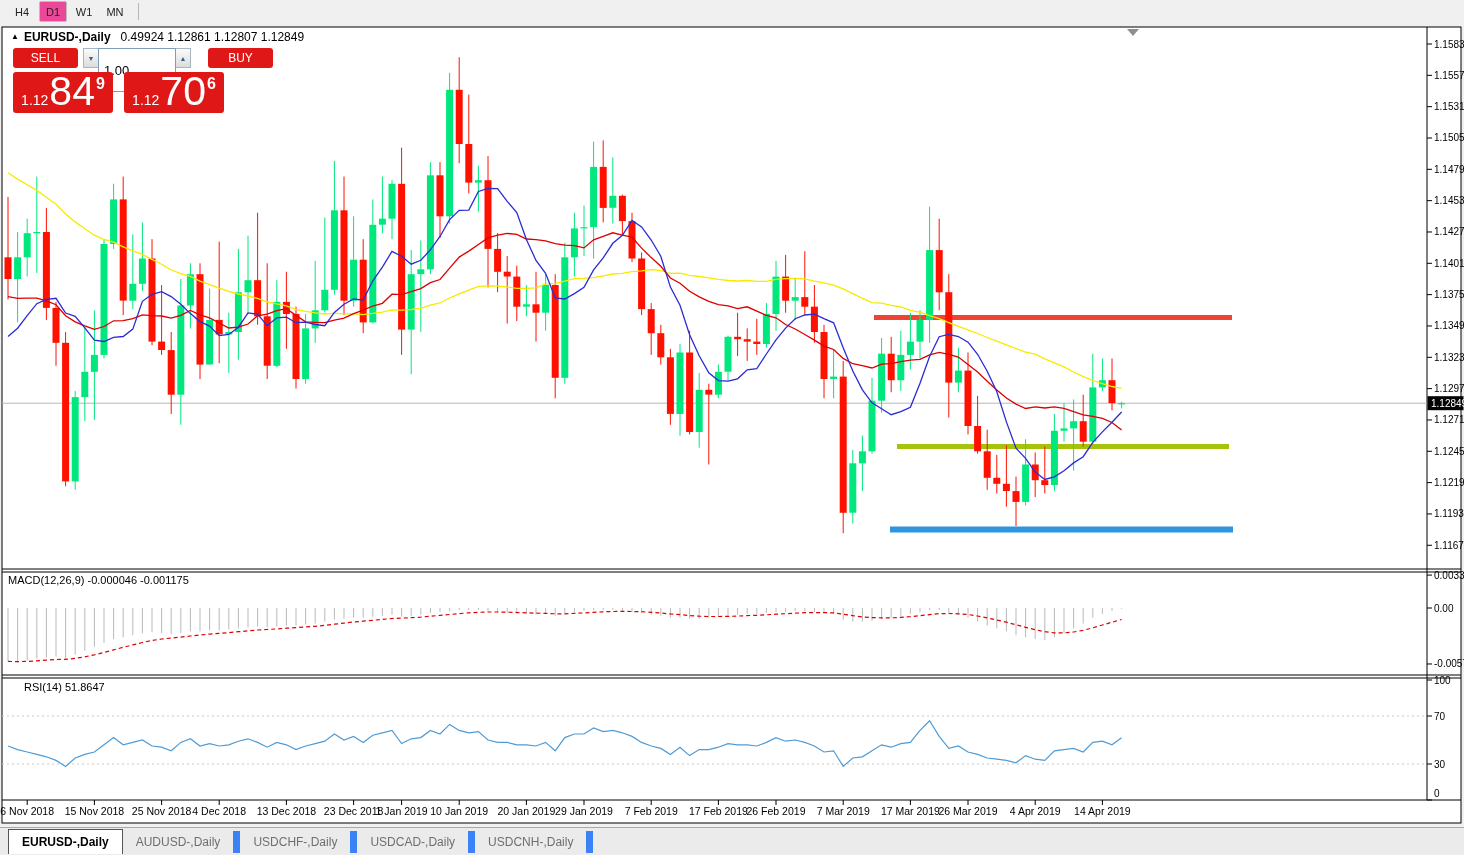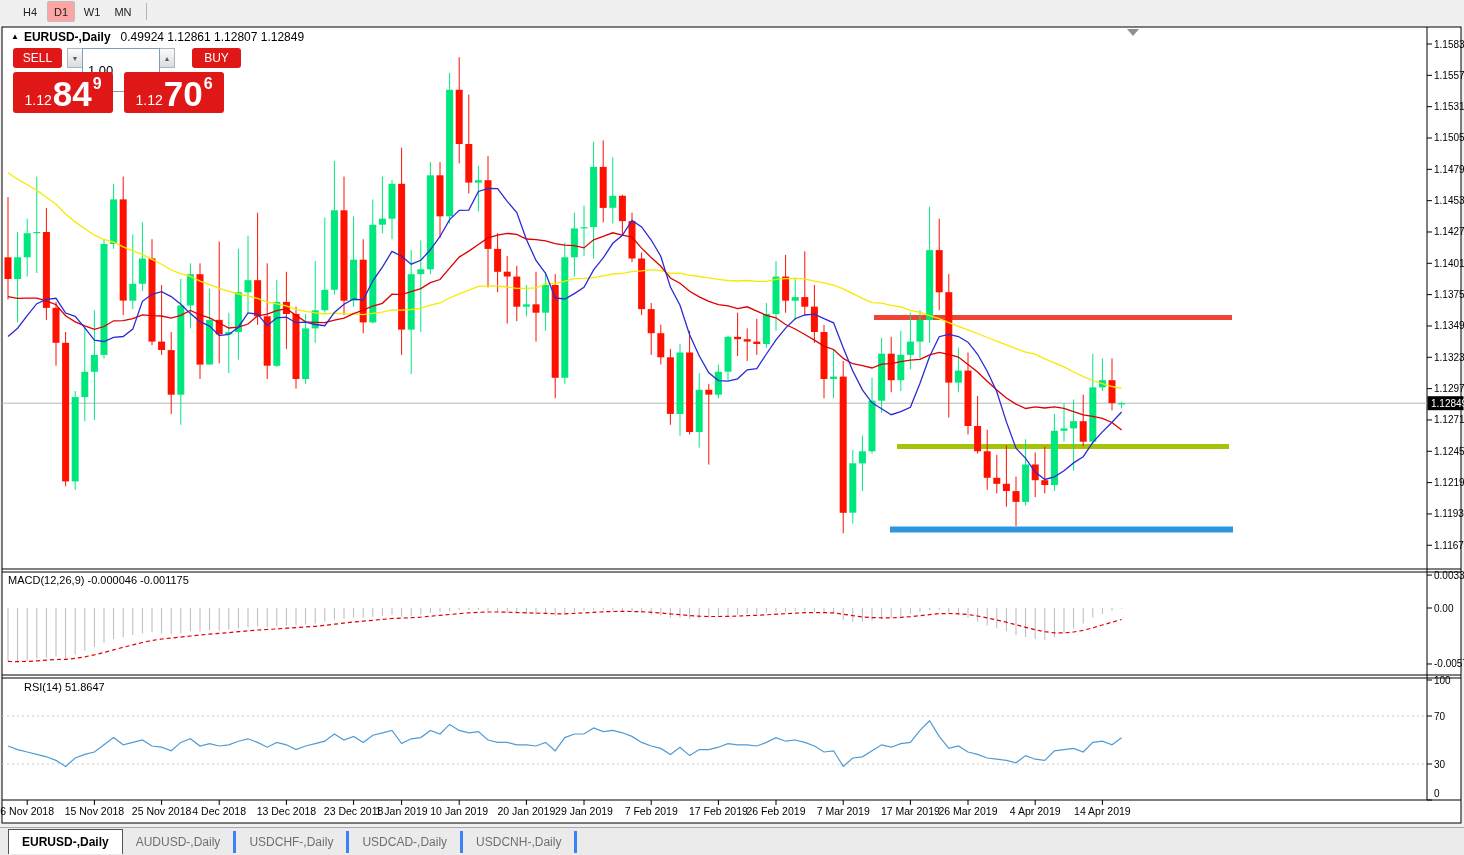--- a/index.html
+++ b/index.html
@@ -1,47 +1,47 @@
 <!DOCTYPE html>
 <html><head>
 <meta charset="utf-8">
 <style>
   html,body{margin:0;padding:0}
   body{width:1464px;height:855px;background:#f0f0f0;font-family:"Liberation Sans",sans-serif;position:relative;overflow:hidden}
   
-  .toolbar{position:absolute;left:0;top:0;width:1464px;height:23px;background:#f0f0f0;display:flex;align-items:center;padding-left:16px;box-sizing:border-box}
+  .toolbar{position:absolute;left:0;top:0;width:1464px;height:23px;background:#f0f0f0;display:flex;align-items:center;padding-left:8px;box-sizing:border-box}
   .tf-btn{min-width:26px;height:19px;margin-right:3px;font-size:11px;color:#222;display:flex;align-items:center;justify-content:center;border:1px solid transparent;border-radius:2px;cursor:default}
-  .tf-btn.active{background:#fca5a5;border-color:#bdbdbd}
+  .tf-btn.active{background:#ec4899;border-color:#bdbdbd}
   .tb-sep{width:1px;height:17px;background:#b5b5b5;margin-left:6px}
   
   #chart-svg{position:absolute;left:0;top:0}
   
   .chart-title{position:absolute;left:11px;top:30px;font-size:12px;color:#000;display:flex;align-items:center;white-space:nowrap}
   .title-marker{font-size:8px;margin-right:5px;line-height:1}
   .chart-title .sym{margin-right:10px;font-weight:bold}
   
   .trade-widget{position:absolute;left:13px;top:48px}
   .tw-row1{display:flex;height:20px;margin-bottom:4px}
-  .btn-sell,.btn-buy{width:49px;background:#e01717;color:#fff;font-size:12px;display:flex;align-items:center;justify-content:center;border-radius:3px;cursor:pointer}
+  .btn-sell,.btn-buy{width:65px;background:#e01717;color:#fff;font-size:12px;display:flex;align-items:center;justify-content:center;border-radius:3px;cursor:pointer}
   .btn-sell{margin-right:5px}.btn-buy{margin-left:17px}
   .spin{width:15px;box-sizing:border-box;background:linear-gradient(#fbfbfb,#dcdcdc);border:1px solid #a8b6c4;font-size:7px;color:#3f617e;display:flex;align-items:center;justify-content:center;cursor:pointer}
   .spin-down{border-right:none}.spin-up{border-left:none}
   .vol{width:66px;height:18px;border:1px solid #7f9db9;font-size:13px;font-family:"Liberation Sans",sans-serif;padding:12px 5px;outline:none}
   .tw-row2{display:flex;gap:11px}
   .price-panel{width:100px;height:41px;background:#e01717;border-radius:3px;color:#fff;display:flex;align-items:flex-end;justify-content:center;padding-bottom:4px;box-sizing:border-box;cursor:pointer}
   .pp-prefix{font-size:14px;font-weight:normal;line-height:1;margin:0 1px 2px 0}
-  .pp-big{font-size:35px;font-weight:bold;line-height:.82}
+  .pp-big{font-size:41px;font-weight:normal;line-height:.82}
   .pp-sup{font-size:16px;font-weight:bold;line-height:1;margin:0 0 17px 1px}
   
   .pane-label{position:absolute;font-size:11px;color:#000;white-space:nowrap}
   
   .scroll-marker{position:absolute;left:1127px;top:29px;width:0;height:0;border-left:6px solid transparent;border-right:6px solid transparent;border-top:7px solid #8f8f8f}
   
   .tabbar{position:absolute;left:0;top:827px;width:1464px;height:28px;background:#ebebeb;border-top:1px solid #a8a8a8;display:flex;align-items:flex-end;padding-left:8px;box-sizing:border-box}
-  .tab{height:22px;padding:0 13px;font-size:12px;color:#6f6f6f;display:flex;align-items:center;cursor:pointer;border-right:3px solid #3b82f6;margin-bottom:2px}
+  .tab{height:22px;padding:0 13px;font-size:12px;color:#6f6f6f;display:flex;align-items:center;cursor:pointer;border-right:7px solid #3b82f6;margin-bottom:2px}
   .tab.active{background:#fff;color:#000;border:1px solid #555;height:24px;margin-bottom:1px;font-weight:bold;border-bottom:none}
 </style>
 </head>
 <body>
 
 <div class="toolbar">
   <div class="tf-btn">H4</div>
   <div class="tf-btn active">D1</div>
   <div class="tf-btn">W1</div>
   <div class="tf-btn">MN</div>

